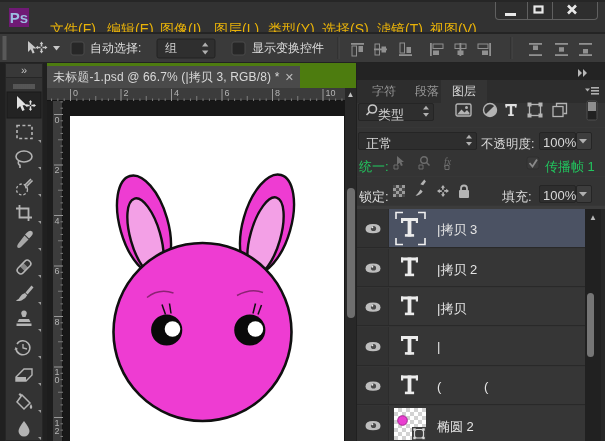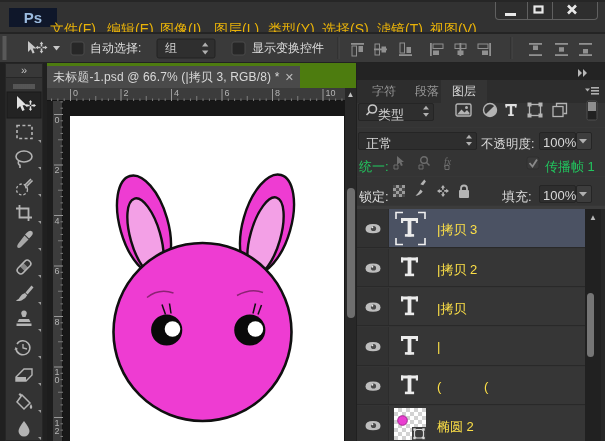--- a/index.html
+++ b/index.html
@@ -2,21 +2,21 @@
 <html><head>
 <meta charset="utf-8">
 <style>
 * { margin:0; padding:0; box-sizing:border-box; }
 html,body { width:605px; height:441px; overflow:hidden; background:#1e1e1e;
   font-family:"Liberation Sans", sans-serif; }
 #app { position:absolute; left:0; top:0; width:605px; height:441px; background:#202020; }
 .abs { position:absolute; }
 
 #menubar { position:absolute; left:0; top:0; width:605px; height:33px; background:#323232; border-top:2px solid #262626; }
-#pslogo { position:absolute; left:9px; top:6px; width:48px; height:19px; background:#0f172a;
+#pslogo { position:absolute; left:9px; top:6px; width:20px; height:19px; background:#701a75;
   color:#9cbce0; font-size:15px; font-weight:bold; text-align:center; line-height:19px; }
 .menuitem { position:absolute; top:11px; height:33px; line-height:33px; color:#eab308; font-size:14px; }
 #winbtns { position:absolute; left:495px; top:0; width:103px; height:18px; background:#2e2e2e;
   border:1px solid #606060; border-top:none; border-radius:0 0 4px 4px; }
 .wsep { position:absolute; top:0; width:1px; height:17px; background:#606060; }
 
 #optbar { position:absolute; left:0; top:32px; width:605px; height:31px; background:#3a3a3a;
   border-top:2px solid #242424; border-bottom:1px solid #222; }
 .optlabel { position:absolute; color:#dedede; font-size:12px; line-height:13px; }
 
@@ -43,21 +43,21 @@
 #ptabs { position:absolute; left:357px; top:80px; width:248px; height:23px; background:#2d2d2d; }
 .ptab { position:absolute; top:0; height:23px; line-height:23px; font-size:12px; color:#969696; padding:0 9px; }
 .ptab.active { background:#343434; color:#d8d8d8; }
 .dd { position:absolute; background:#2e2e2e; border:1px solid #252525; border-radius:2px; color:#ccc; font-size:12px; }
 .lbl { position:absolute; color:#dcdcdc; font-size:13px; }
 .dim { color:#22c55e; }
 
 .lrow { position:absolute; left:357px; width:228px; height:39px; border-bottom:1px solid #292929; background:#363636; }
 .lrow.sel { background:#4b5263; }
 .eyebox { position:absolute; left:0; top:0; width:32px; height:100%; border-right:1px solid #2c2c2c; background:#323232; }
-.lname { position:absolute; left:80px; top:12px; font-size:13px; color:#fde047; }
+.lname { position:absolute; left:80px; top:12px; font-size:13px; color:#e5e5e5; }
 </style>
 </head>
 <body>
 <div id="app">
 
   <div id="menubar">
     <div id="pslogo">Ps</div>
     <div class="menuitem" style="left:50px;">文件(F)</div>
     <div class="menuitem" style="left:107px;">编辑(E)</div>
     <div class="menuitem" style="left:160px;">图像(I)</div>

